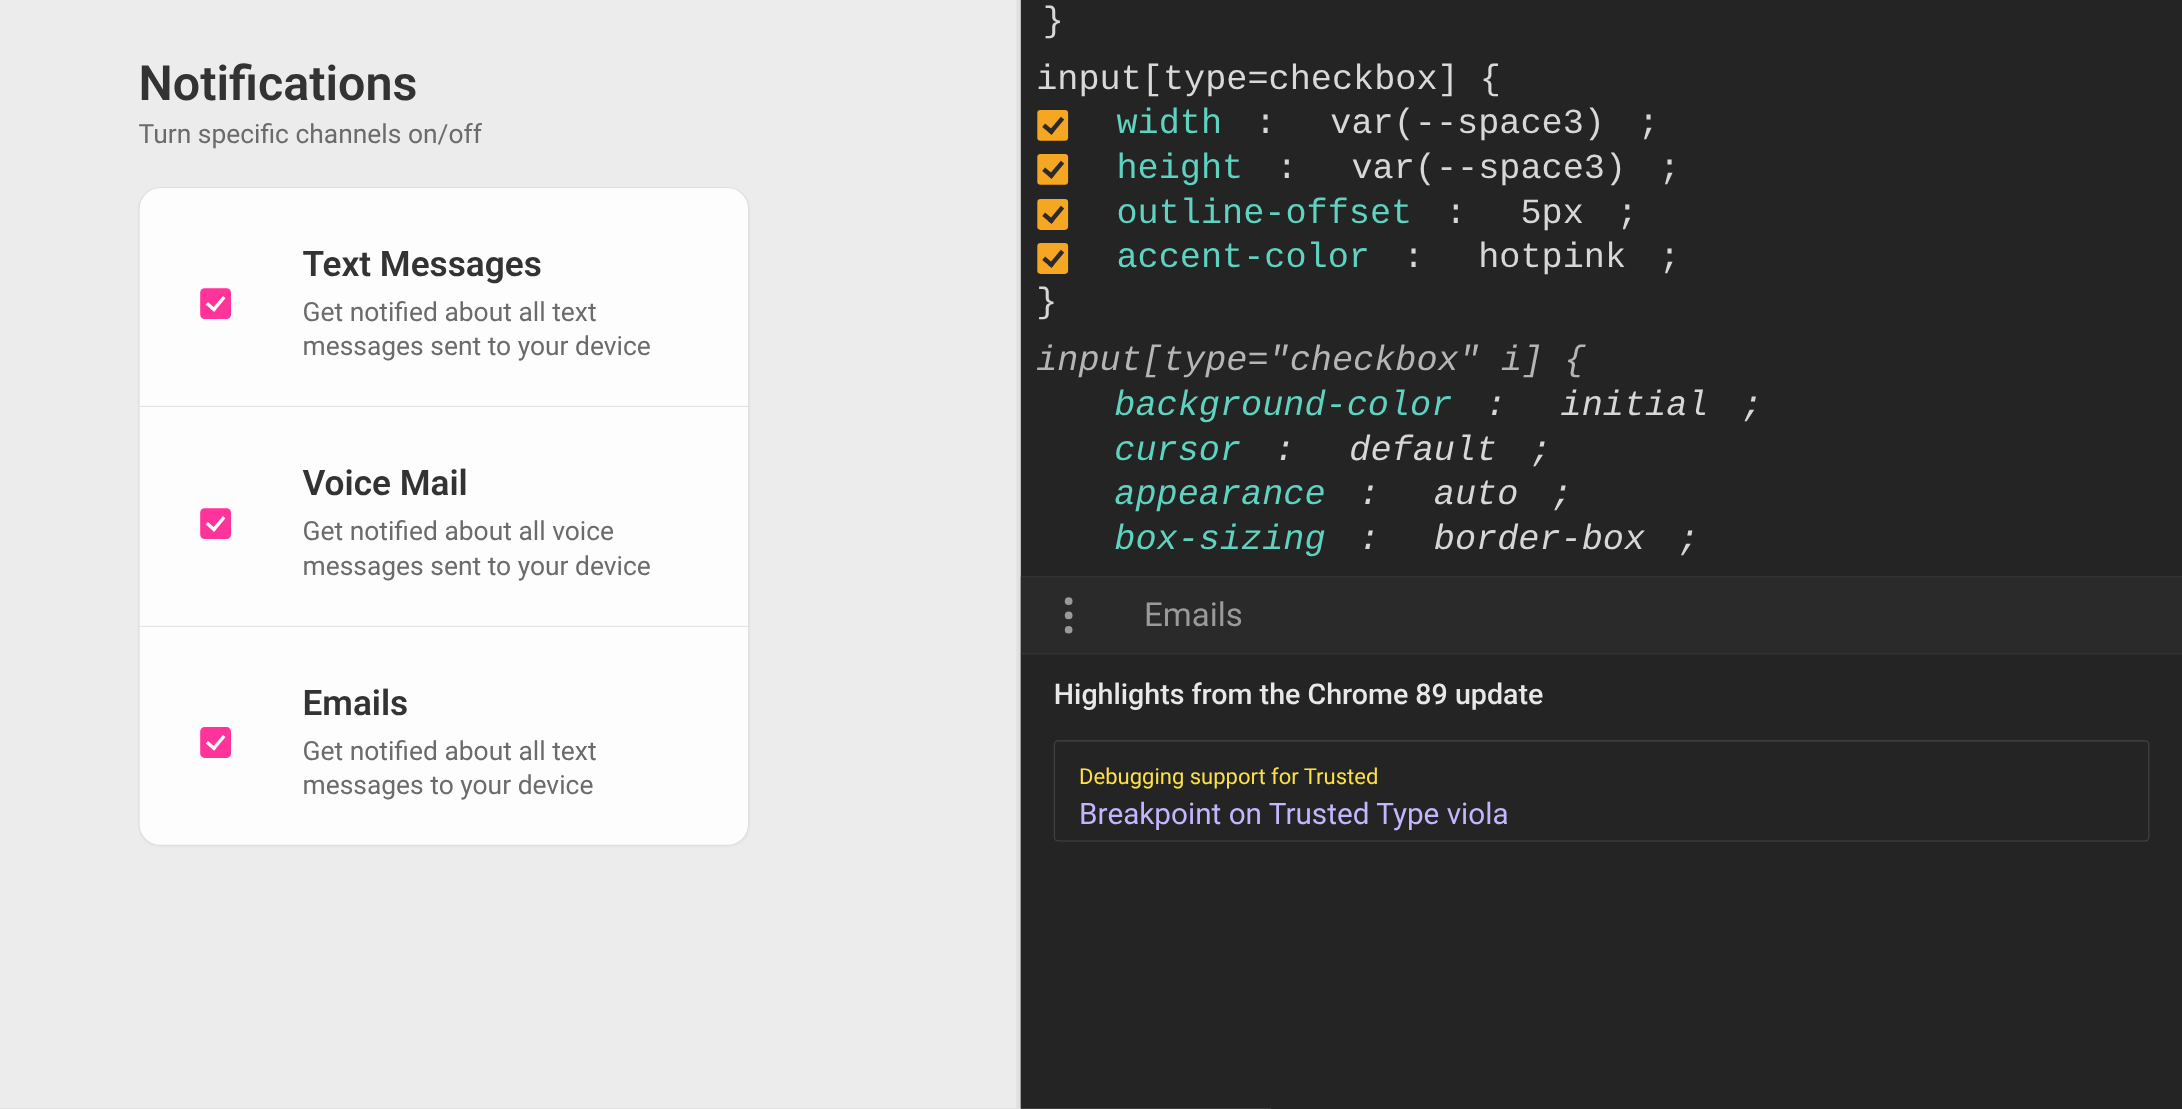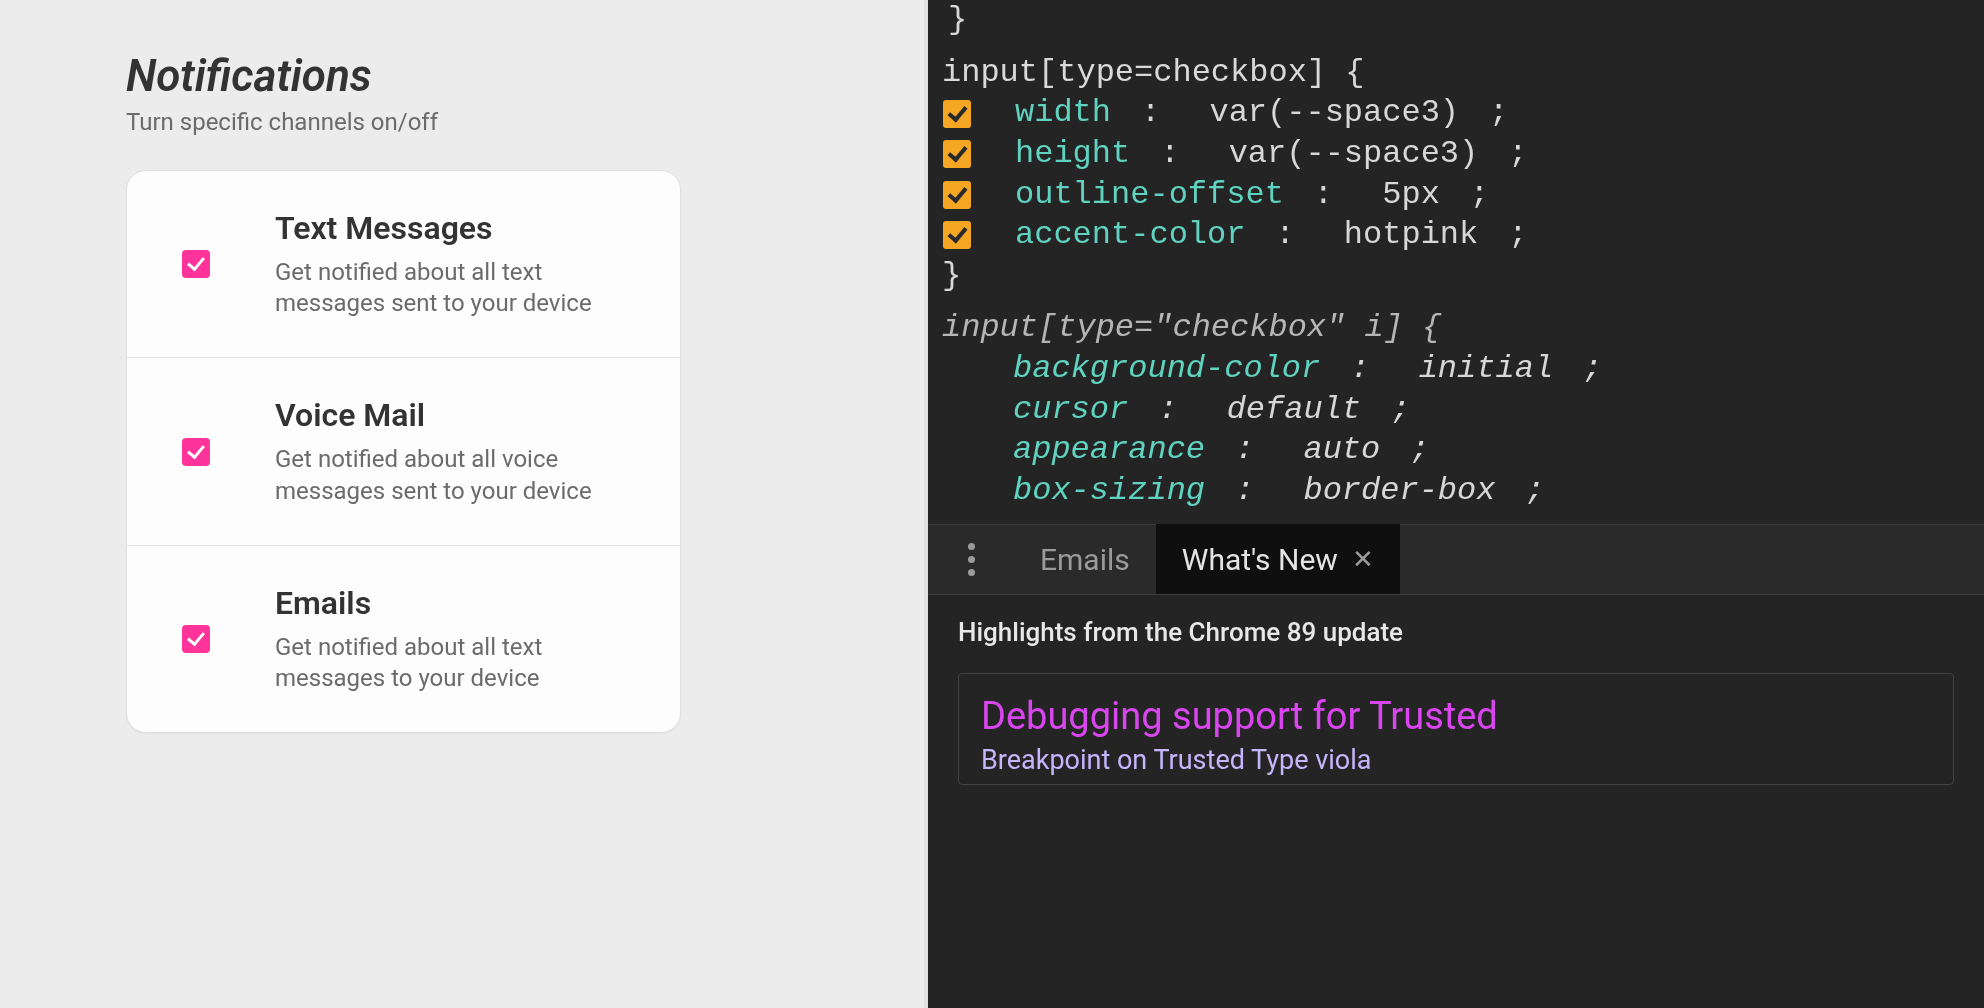--- a/index.html
+++ b/index.html
@@ -24,40 +24,40 @@
       height: 100%;
       background: #ececec;
       border-right: 4px solid #e0e0e0;
       padding: 50px 120px 0 126px;
     }
     .page-title {
       font-size: 44px;
       font-weight: 600;
       color: #333333;
       padding-bottom: 6px;
-      font-style: italic;
     }
     .page-subtitle {
       font-size: 24px;
       color: #6b6b6b;
       padding-bottom: 34px;
     }
     .card {
       background: #fdfdfd;
       border-radius: 20px;
       border: 1px solid #e0e0e0;
       box-shadow: 0 1px 2px rgba(0,0,0,0.04);
       overflow: hidden;
       width: 555px;
     }
     .setting-row {
       display: flex;
       align-items: center;
       padding: 38px 30px 38px 55px;
       border-bottom: 1px solid #e2e2e2;
+      margin-top: 12px;
     }
     .setting-row:last-child {
       border-bottom: none;
     }
     .setting-checkbox {
       appearance: none;
       width: 28px;
       height: 28px;
       background: #ff3399;
       border-radius: 4px;
@@ -207,22 +207,22 @@
       font-weight: 500;
       padding-bottom: 26px;
       white-space: nowrap;
     }
     .news-card {
       border: 1px solid #444444;
       border-radius: 4px;
       padding: 20px 22px 8px 22px;
     }
     .news-link {
-      color: #d946ef;
-      font-size: 38px;
+      color: #fde047;
+      font-size: 20px;
       text-decoration: none;
       display:block;
       padding-bottom: 6px;
       white-space: nowrap;
     }
     .news-sub {
       color: #c4b5fd;
       font-size: 27px;
       white-space: nowrap;
     }
@@ -345,24 +345,20 @@
 
     <div class="drawer-tabs">
       <div class="more-icon">
         <span></span>
           <span></span>
           <span></span>
       </div>
       <div class="tab">
         <span>Emails</span>
       </div>
-      <div class="tab active">
-        <span>What's New</span>
-        <span class="close-x">✕</span>
-      </div>
     </div>
 
     <div class="drawer-body">
       <div class="drawer-heading">Highlights from the Chrome 89 update</div>
       <div class="news-card">
         <a class="news-link">Debugging support for Trusted</a>
         <div class="news-sub">Breakpoint on Trusted Type viola</div>
       </div>
     </div>
 

